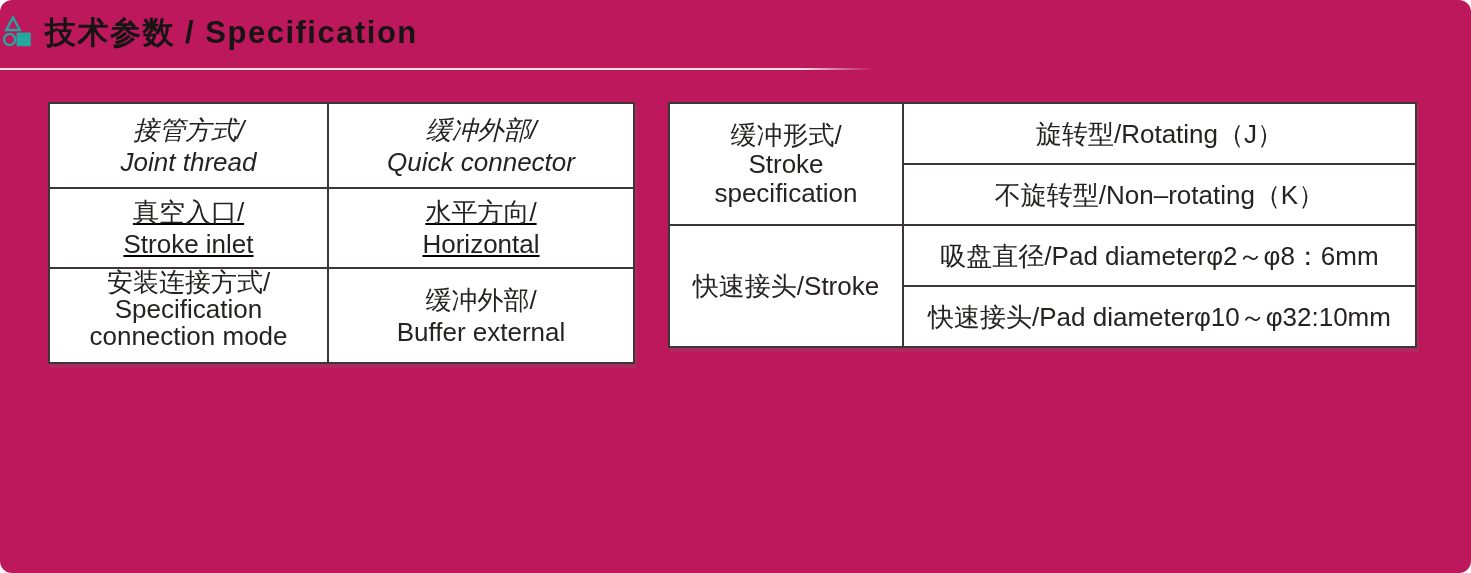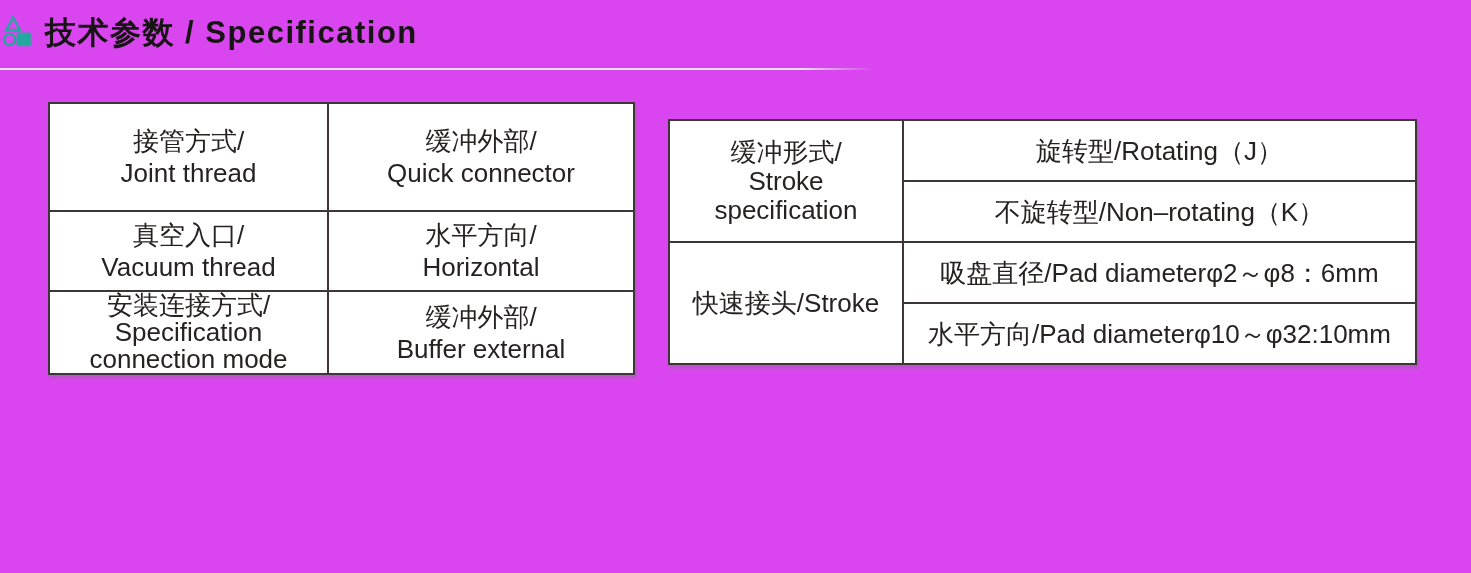--- a/index.html
+++ b/index.html
@@ -3,22 +3,23 @@
 <meta charset="utf-8">
 <style>
   * { margin: 0; padding: 0; box-sizing: border-box; }
   html, body { background: #ffffff; }
   body { font-family: "Liberation Sans", "DejaVu Sans", sans-serif; }
 
   .page {
     position: relative;
     width: 1471px;
     height: 573px;
-    background: #d946ef;
+    background: #be185d;
     overflow: hidden;
+    border-radius: 12px;
   }
 
   
   .header {
     position: absolute;
     left: 2px;
     top: 12px;
     display: flex;
     align-items: center;
     gap: 11px;
@@ -56,26 +57,26 @@
     color: #272222;
     font-size: 26px;
     line-height: 32px;
     padding: 2px 6px;
     overflow: hidden;
   }
 
   .left-table  { left: 48px;  top: 102px; width: 585px; height: 245px; }
   .left-table col.lc1 { width: 279px; }
   .left-table col.lc2 { width: 306px; }
-  .left-table tr.lr1 { height: 108px; }
-  .left-table tr.lr2 { height: 80px; }
+  .left-table tr.lr1 { height: 85px; font-style: italic; }
+  .left-table tr.lr2 { height: 80px; text-decoration: underline; }
   .left-table tr.lr3 { height: 82px; }
-  .left-table td.tight { line-height: 27px; padding-top: 0; padding-bottom: 0; }
+  .left-table td.tight { line-height: 27px; padding-top: 0; padding-bottom: 12px; }
 
-  .right-table { left: 668px; top: 119px; width: 747px; height: 245px; }
+  .right-table { left: 668px; top: 102px; width: 747px; height: 245px; }
   .right-table col.rc1 { width: 234px; }
   .right-table col.rc2 { width: 513px; }
   .right-table tr { height: 61px; }
   .right-table td.label-cell { line-height: 29px; }
   .right-table td.value-cell { white-space: nowrap; text-align: center; }
 </style>
 </head>
 <body>
 
 <div class="page">
@@ -104,21 +105,21 @@
           <div>Joint thread</div>
         </td>
         <td>
           <div>缓冲外部/</div>
           <div>Quick connector</div>
         </td>
       </tr>
       <tr class="lr2">
         <td>
           <div>真空入口/</div>
-          <div>Vacuum thread</div>
+          <div>Stroke inlet</div>
         </td>
         <td>
           <div>水平方向/</div>
           <div>Horizontal</div>
         </td>
       </tr>
       <tr class="lr3">
         <td class="tight">
           <div>安装连接方式/</div>
           <div>Specification</div>
@@ -147,18 +148,18 @@
         <td class="value-cell">旋转型/Rotating（J）</td>
       </tr>
       <tr>
         <td class="value-cell">不旋转型/Non–rotating（K）</td>
       </tr>
       <tr>
         <td rowspan="2" class="label-cell">快速接头/Stroke</td>
         <td class="value-cell">吸盘直径/Pad diameterφ2～φ8：6mm</td>
       </tr>
       <tr>
-        <td class="value-cell">水平方向/Pad diameterφ10～φ32:10mm</td>
+        <td class="value-cell">快速接头/Pad diameterφ10～φ32:10mm</td>
       </tr>
     </tbody>
   </table>
 
 </div>
 
 </body></html>

